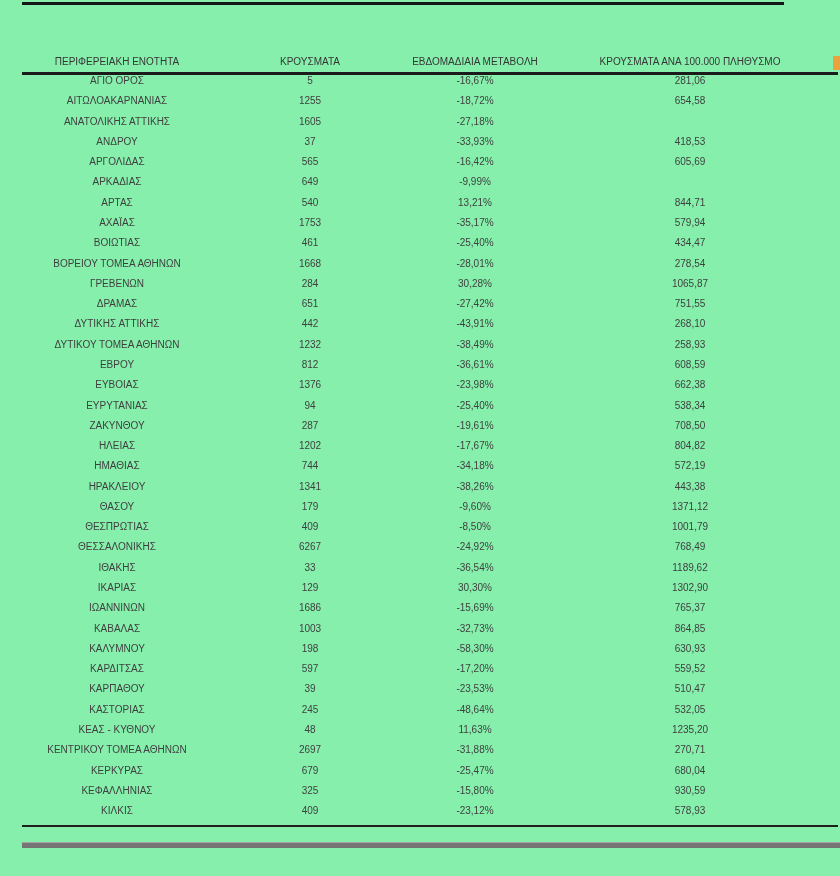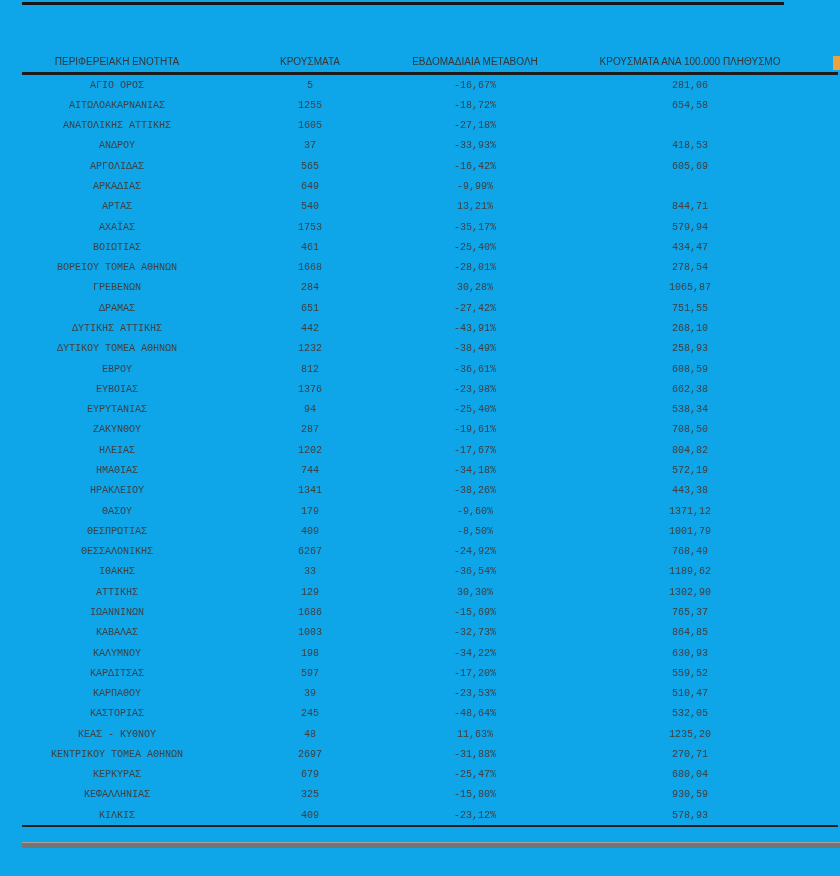--- a/index.html
+++ b/index.html
@@ -1,19 +1,19 @@
 <!DOCTYPE html>
 <html><head>
 <meta charset="utf-8">
 <style>
   html,body{margin:0;padding:0;background:#ffffff;}
   #canvas{
     position:relative;
     width:840px;height:876px;
-    background:#0ea5e9;
+    background:#86efac;
     font-family:"Liberation Sans","DejaVu Sans",sans-serif;
     color:#3d3d3d;
     overflow:hidden;
   }
   .top-rule{
     position:absolute;left:22px;top:2px;
     width:762px;height:3px;background:#161616;
   }
   .table-wrap{
     position:absolute;left:22px;top:2px;width:816px;
@@ -23,25 +23,24 @@
     height:21px;
     display:flex;align-items:center;
     border-bottom:3px solid #1b1b1b;
     font-size:10px;
     color:#363636;
     white-space:nowrap;
   }
   .tbody{display:block;}
   .row{
     height:20.29px;
-    display:flex;align-items:center;
+    display:flex;align-items:flex-start;
     font-size:10px;
     color:#3f3f3f;
     white-space:nowrap;
-    font-family:Liberation Mono, monospace;
   }
   .tbody{border-bottom:2px solid #1f1f1f;}
   .c1{width:190px;text-align:center;}
   .c2{width:196px;text-align:center;}
   .c3{width:134px;text-align:center;}
   .c4{width:296px;text-align:center;}
   .bottom-bar{
     margin-top:15px;
     height:5px;
     width:818px;
@@ -239,21 +238,21 @@
 
 
     <div class="row">
       <div class="c1">ΙΘΑΚΗΣ</div>
       <div class="c2">33</div>
       <div class="c3">-36,54%</div>
       <div class="c4">1189,62</div>
     </div>
 
     <div class="row">
-      <div class="c1">ΑΤΤΙΚΗΣ</div>
+      <div class="c1">ΙΚΑΡΙΑΣ</div>
       <div class="c2">129</div>
       <div class="c3">30,30%</div>
       <div class="c4">1302,90</div>
     </div>
 
     <div class="row">
       <div class="c1">ΙΩΑΝΝΙΝΩΝ</div>
       <div class="c2">1686</div>
       <div class="c3">-15,69%</div>
       <div class="c4">765,37</div>
@@ -262,21 +261,21 @@
     <div class="row">
       <div class="c1">ΚΑΒΑΛΑΣ</div>
       <div class="c2">1003</div>
       <div class="c3">-32,73%</div>
       <div class="c4">864,85</div>
     </div>
 
     <div class="row">
       <div class="c1">ΚΑΛΥΜΝΟΥ</div>
       <div class="c2">198</div>
-      <div class="c3">-34,22%</div>
+      <div class="c3">-58,30%</div>
       <div class="c4">630,93</div>
     </div>
 
     <div class="row">
       <div class="c1">ΚΑΡΔΙΤΣΑΣ</div>
       <div class="c2">597</div>
       <div class="c3">-17,20%</div>
       <div class="c4">559,52</div>
     </div>
 

